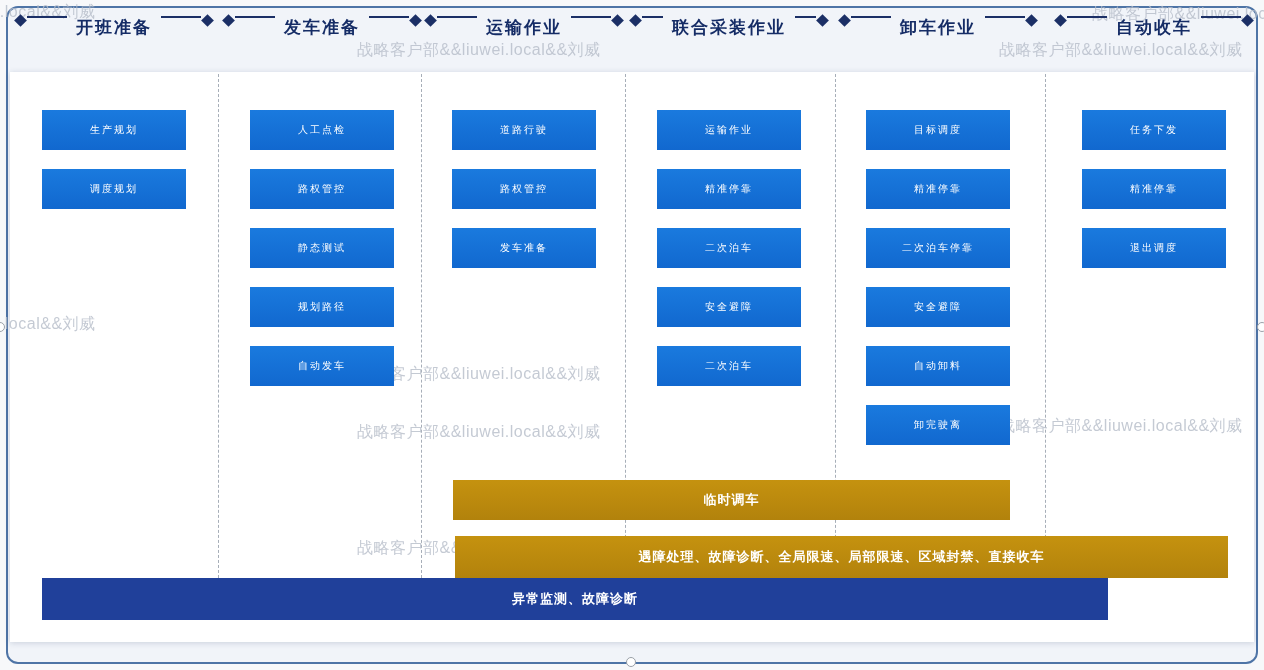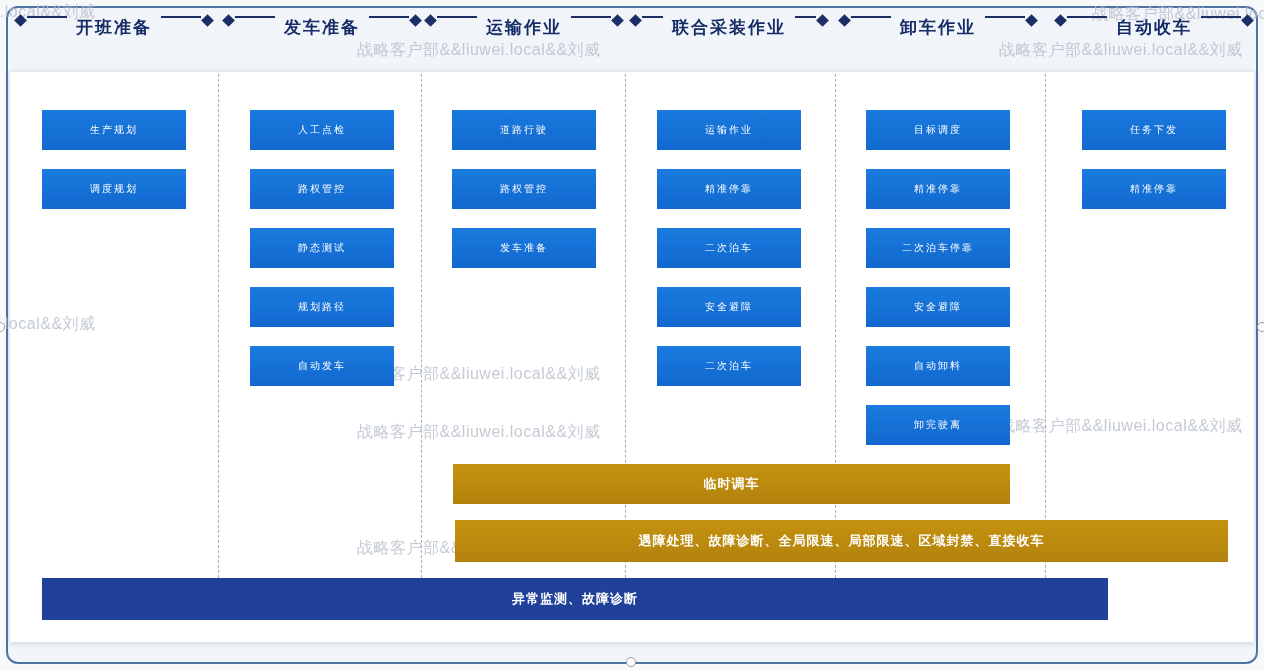--- a/index.html
+++ b/index.html
@@ -18,21 +18,21 @@
   .dia   { width:9px; height:9px; background:#1b2f66; transform:rotate(45deg); flex:0 0 auto; }
   .hline { flex:1 1 auto; height:2px; background:#1b2f66; margin:0 2px; }
   .htxt  { flex:0 0 auto; padding:0 7px; font-size:17px; font-weight:bold;
            color:#152c66; letter-spacing:2px; white-space:nowrap; }
   .btn   { position:absolute; width:144px; height:40px;
            background:linear-gradient(180deg,#1a7ade,#1168cf);
            color:#fff; font-size:10px; font-weight:normal; letter-spacing:2px;
            display:flex; align-items:center; justify-content:center; z-index:5; }
   .bar   { position:absolute; color:#fff; font-size:13px; font-weight:bold;
            letter-spacing:1px; display:flex; align-items:center; justify-content:center; z-index:5; }
-  .bar.gold { background:linear-gradient(180deg,#c5920f,#b2820c); }
+  .bar.gold { background:linear-gradient(180deg,#c5920f,#b2820c);margin-top:16px; }
   .bar.navy { background:#20409a; }
   .handle { position:absolute; width:10px; height:10px; border-radius:50%;
             background:#fff; border:1px solid #9aa0a8; z-index:6; }
 </style>
 </head>
 <body>
 
 <div class="stage">
 
   <div class="frame"></div>
@@ -118,20 +118,21 @@
 
   <div class="btn" style="left:866px;top:110px">目标调度</div>
   <div class="btn" style="left:866px;top:169px">精准停靠</div>
   <div class="btn" style="left:866px;top:228px">二次泊车停靠</div>
   <div class="btn" style="left:866px;top:287px">安全避障</div>
   <div class="btn" style="left:866px;top:346px">自动卸料</div>
   <div class="btn" style="left:866px;top:405px">卸完驶离</div>
 
   <div class="btn" style="left:1082px;top:110px">任务下发</div>
   <div class="btn" style="left:1082px;top:169px">精准停靠</div>
+  <div class="btn" style="left:1082px;top:228px">退出调度</div>
 
   <div class="bar gold" style="left:453px;top:464px;width:557px;height:40px">临时调车</div>
   <div class="bar gold" style="left:455px;top:520px;width:773px;height:42px">遇障处理、故障诊断、全局限速、局部限速、区域封禁、直接收车</div>
   <div class="bar navy" style="left:42px;top:578px;width:1066px;height:42px">异常监测、故障诊断</div>
 
   <div class="handle" style="left:-5px;top:322px"></div>
   <div class="handle" style="left:1257px;top:322px"></div>
   <div class="handle" style="left:626px;top:657px"></div>
 
 </div>

